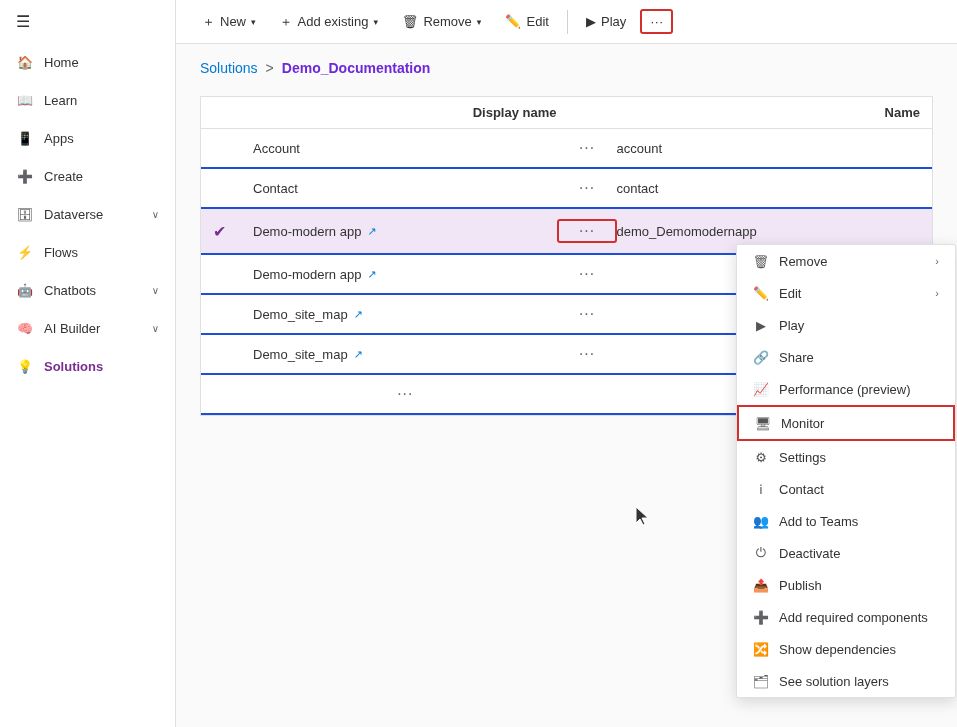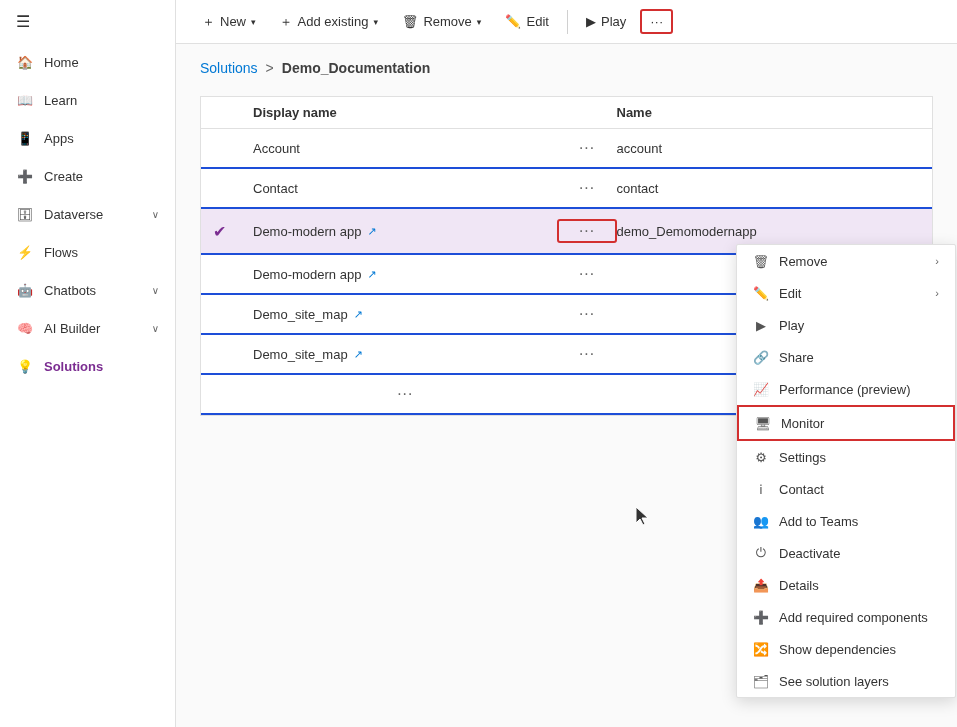--- a/index.html
+++ b/index.html
@@ -85,32 +85,33 @@
     .breadcrumb {
       display: flex;
       align-items: center;
       gap: 8px;
       font-size: 14px;
       color: #333;
       margin-bottom: 20px;
     }
     .breadcrumb a { color: #0078d4; text-decoration: none; cursor: pointer; }
     .breadcrumb-sep { color: #666; }
-    .breadcrumb-current { font-weight: 600; color: #404040; }
+    .breadcrumb-current { font-weight: 600; color: #6d28d9; }
 
     
     .table-container { background: #fff; border: 1px solid #e0e0e0; }
     .table-header {
       display: grid;
       grid-template-columns: 40px 1fr 60px 1fr;
       padding: 8px 12px;
       border-bottom: 1px solid #e0e0e0;
       font-weight: 600;
       color: #333;
       font-size: 13px;
+      text-align: right;
     }
     .table-row {
       display: grid;
       grid-template-columns: 40px 1fr 60px 1fr;
       padding: 10px 12px;
       border-bottom: 2px solid #1d4ed8;
       align-items: center;
       cursor: pointer;
     }
     .table-row.selected { background: #f0e6f5; }
@@ -386,21 +387,21 @@
     <span>Add to Teams</span>
 
   </div>
         <div class="menu-item">
     <span class="menu-icon">⏻</span>
     <span>Deactivate</span>
 
   </div>
         <div class="menu-item">
     <span class="menu-icon">📤</span>
-    <span>Details</span>
+    <span>Publish</span>
 
   </div>
         <div class="menu-item">
     <span class="menu-icon">➕</span>
     <span>Add required components</span>
 
   </div>
         <div class="menu-item">
     <span class="menu-icon">🔀</span>
     <span>Show dependencies</span>

